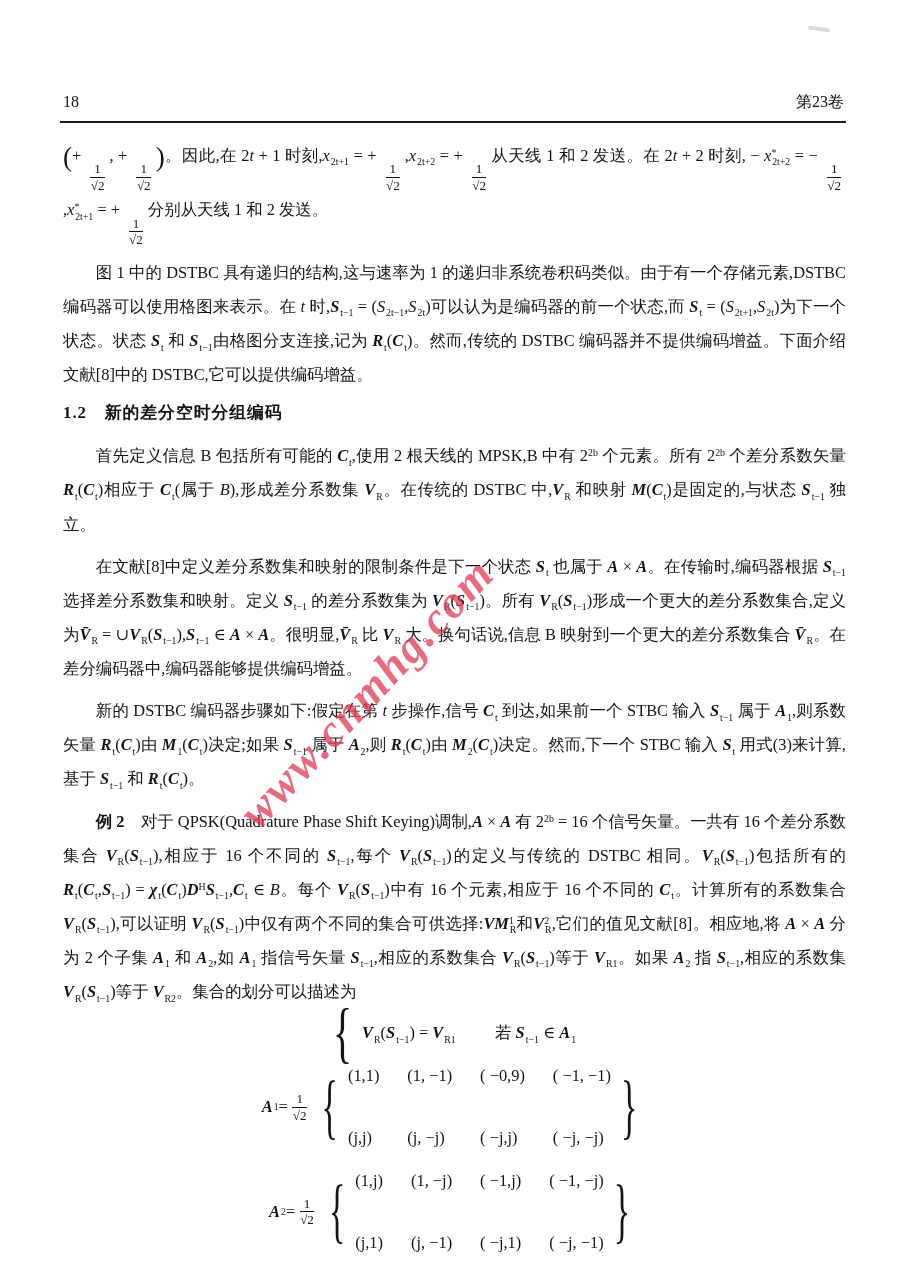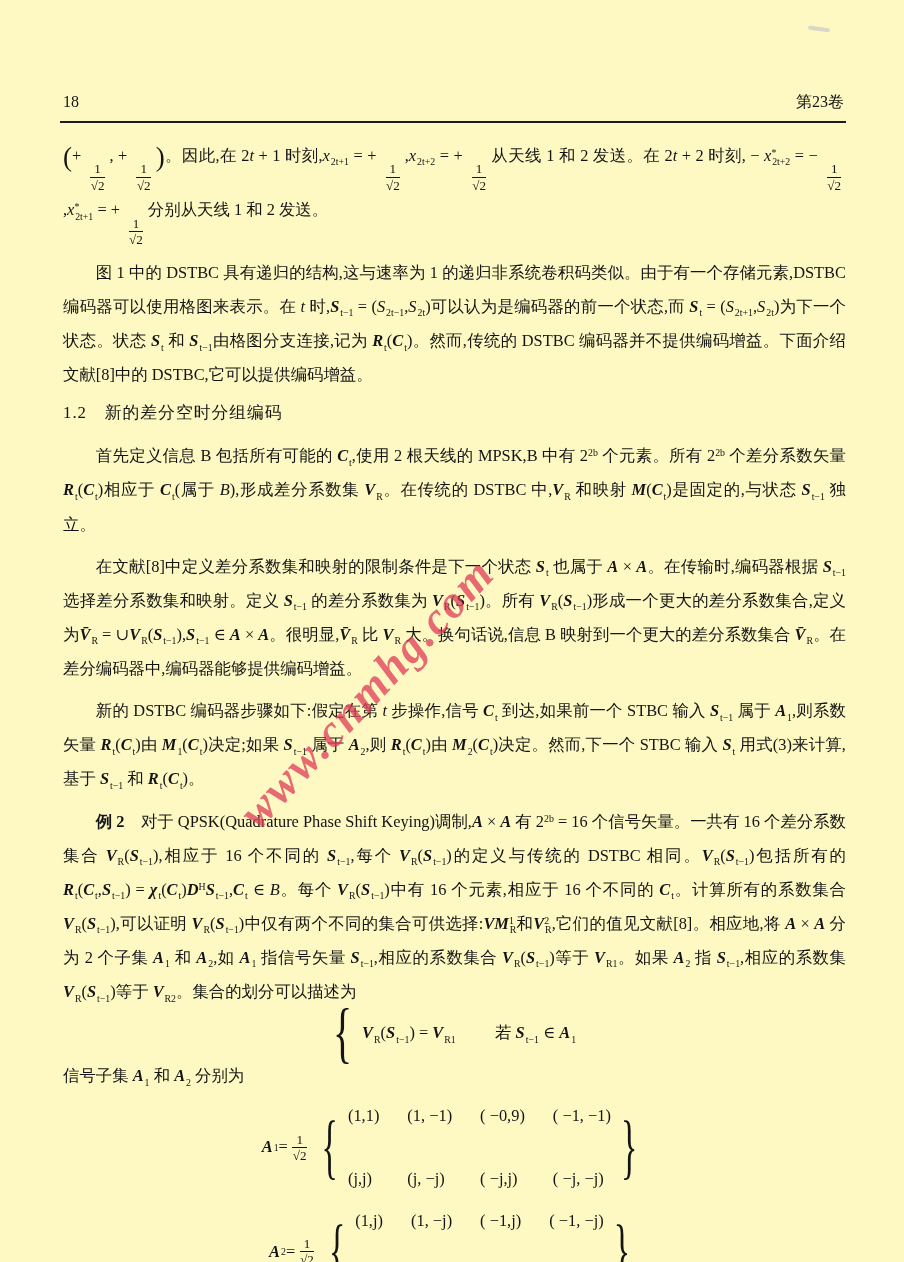--- a/index.html
+++ b/index.html
@@ -1,32 +1,32 @@
 <!DOCTYPE html>
 <html lang="zh"><head>
 <meta charset="utf-8">
 <style>
   html,body{margin:0;padding:0;background:#888;}
   #page{
     position:relative;width:904px;height:1262px;margin:0 auto;
-    background:#fef9c3;color:#141414;overflow:hidden;
+    background:#ffffff;color:#141414;overflow:hidden;
     font-family:"Liberation Serif","DejaVu Serif",serif;
   }
   
   .hdr{
     display:flex;justify-content:space-between;align-items:baseline;
     margin:92px 60px 0 63px;font-size:16px;
   }
   .hdr .jt{letter-spacing:4px;font-size:16.5px;}
   .hdr-rule{margin:8px 58px 0 60px;border-bottom:2.5px solid #1c1c1c;}
   
   .art{margin:16px 58px 0 63px;font-size:16.4px;line-height:2.08;text-align:justify;}
   .para{margin:8px 0 2px 0;}
   .para.ind{text-indent:2em;}
-  .sec{margin:4px 0 2px 0;font-size:16.8px;font-weight:normal;letter-spacing:1px;}
+  .sec{margin:4px 0 2px 0;font-size:16.8px;font-weight:bold;letter-spacing:1px;}
   .v{font-family:"Liberation Serif","DejaVu Serif",serif;font-style:italic;font-weight:bold;}
   .vi{font-family:"Liberation Serif","DejaVu Serif",serif;font-style:italic;}
   sub,sup{font-size:0.6em;line-height:0;}
   sub{vertical-align:-0.45em;margin-left:1px;}
   sup{vertical-align:0.55em;}
   sup + sub{margin-left:-0.42em;}
   .frac{display:inline-flex;flex-direction:column;align-items:center;
         vertical-align:-0.95em;line-height:1.18;font-size:0.8em;margin:0 2px;}
   .fn{border-bottom:1.3px solid #141414;padding:0 4px;}
   .fd{padding:0 3px;}
@@ -93,21 +93,20 @@
       <p class="para ind"><b>例 2</b>　对于 QPSK(Quadrature Phase Shift Keying)调制,<b class="v">A</b> × <b class="v">A</b> 有 2<sup>2b</sup> = 16 个信号矢量。一共有 16 个差分系数集合 <b class="v">V</b><sub>R</sub>(<b class="v">S</b><sub>t−1</sub>),相应于 16 个不同的 <b class="v">S</b><sub>t−1</sub>,每个 <b class="v">V</b><sub>R</sub>(<b class="v">S</b><sub>t−1</sub>)的定义与传统的 DSTBC 相同。<b class="v">V</b><sub>R</sub>(<b class="v">S</b><sub>t−1</sub>)包括所有的 <b class="v">R</b><sub>t</sub>(<b class="v">C</b><sub>t</sub>,<b class="v">S</b><sub>t−1</sub>) = <b class="v">χ</b><sub>t</sub>(<b class="v">C</b><sub>t</sub>)<b class="v">D</b><sup>H</sup><b class="v">S</b><sub>t−1</sub>,<b class="v">C</b><sub>t</sub> ∈ <i class="vi">B</i>。每个 <b class="v">V</b><sub>R</sub>(<b class="v">S</b><sub>t−1</sub>)中有 16 个元素,相应于 16 个不同的 <b class="v">C</b><sub>t</sub>。计算所有的系数集合 <b class="v">V</b><sub>R</sub>(<b class="v">S</b><sub>t−1</sub>),可以证明 <b class="v">V</b><sub>R</sub>(<b class="v">S</b><sub>t−1</sub>)中仅有两个不同的集合可供选择:<b class="v">VM</b><sup>1</sup><sub>R</sub>和<b class="v">V</b><sup>2</sup><sub>R</sub>,它们的值见文献[8]。相应地,将 <b class="v">A</b> × <b class="v">A</b> 分为 2 个子集 <b class="v">A</b><sub>1</sub> 和 <b class="v">A</b><sub>2</sub>,如 <b class="v">A</b><sub>1</sub> 指信号矢量 <b class="v">S</b><sub>t−1</sub>,相应的系数集合 <b class="v">V</b><sub>R</sub>(<b class="v">S</b><sub>t−1</sub>)等于 <b class="v">V</b><sub>R1</sub>。如果 <b class="v">A</b><sub>2</sub> 指 <b class="v">S</b><sub>t−1</sub>,相应的系数集 <b class="v">V</b><sub>R</sub>(<b class="v">S</b><sub>t−1</sub>)等于 <b class="v">V</b><sub>R2</sub>。集合的划分可以描述为</p>
       <div class="disp">
         <span class="brace">{</span>
         <span class="crows">
           <span class="crow">
             <span><b class="v">V</b><sub>R</sub>(<b class="v">S</b><sub>t−1</sub>) = <b class="v">V</b><sub>R1</sub></span>
             <span class="cond">若 <b class="v">S</b><sub>t−1</sub> ∈ <b class="v">A</b><sub>1</sub></span>
           </span>
         </span>
       </div>
-      <p class="para">信号子集 <b class="v">A</b><sub>1</sub> 和 <b class="v">A</b><sub>2</sub> 分别为</p>
       <div class="disp"><b class="v">A</b><sub>1</sub> = <span class="frac">
           <span class="fn">1</span>
           <span class="fd">√<span class="ov">2</span></span>
         </span><span class="brace2">{</span><span class="sgrid">
           <span>(1,1)</span>
           <span>(1, −1)</span>
           <span>( −0,9)</span>
           <span>( −1, −1)</span>
           <span>(j,j)</span>
           <span>(j, −j)</span>

